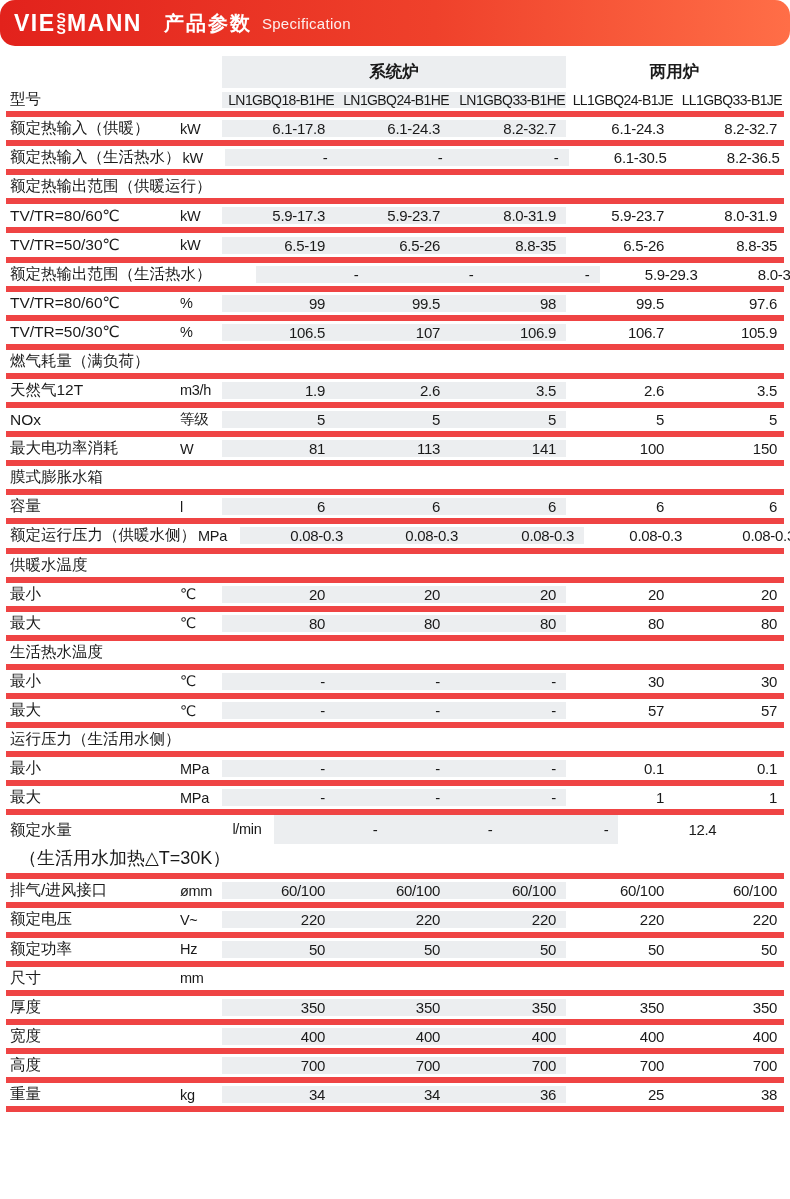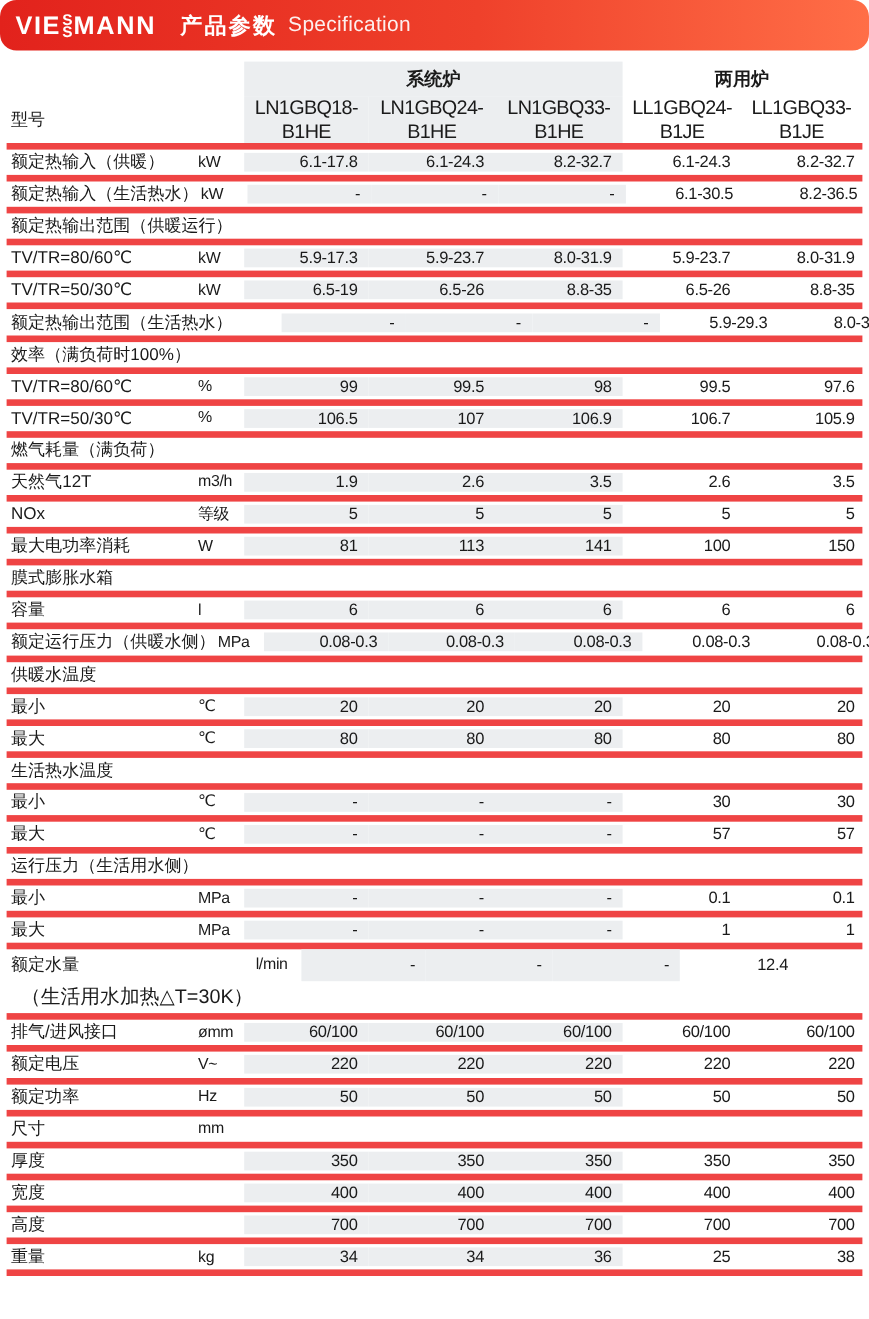--- a/index.html
+++ b/index.html
@@ -11,41 +11,41 @@
   
   .topbar{
     height:46px;display:flex;align-items:center;
     background:linear-gradient(90deg,#e2221c 0%,#ef412b 55%,#ff6e47 100%);
     color:#ffffff;padding-left:14px;box-sizing:border-box;border-radius:15px;
   }
   .logo{display:flex;align-items:center;font-weight:bold;font-size:23px;letter-spacing:1.5px;line-height:1;}
   .logo .ss{display:inline-flex;flex-direction:column;align-items:center;margin:0 1px;transform:translateY(1px);}
   .logo .ss span{font-size:14px;line-height:.82;letter-spacing:0;}
   .title-cn{font-size:20px;font-weight:bold;margin-left:22px;letter-spacing:2px;}
-  .title-en{font-size:19px;margin-left:10px;opacity:.92;letter-spacing:.3px;}
+  .title-en{font-size:15px;margin-left:10px;opacity:.92;letter-spacing:.3px;}
   
   .spec{margin:10px 6px 0 6px;}
   .row{display:flex;align-items:center;min-height:29.1px;border-bottom:6px solid #ef4444;box-sizing:border-box;}
   .row.group{min-height:32px;border-bottom:none;font-weight:bold;}
   .row.tall{min-height:58px;align-items:flex-start;}
   .row.tall .cell{line-height:29px;}
   .cell{box-sizing:border-box;}
   .label{flex:0 0 172px;font-size:15.5px;padding-left:4px;white-space:nowrap;overflow:visible;}
   .label .label2{padding-left:9px;font-size:18px;}
   .unit{flex:0 0 44px;font-size:14.5px;padding-left:2px;letter-spacing:-.3px;}
   .val{text-align:right;font-size:15px;letter-spacing:-.3px;padding-right:10px;}
   .c1{flex:0 0 113px;}.c2{flex:0 0 115px;}.c3{flex:0 0 116px;}
   .c4{flex:0 0 108px;}.c5{flex:0 0 109px;padding-right:6px;}
   .shaded{background:#eceef0;}
   
   .ghead-spacer{flex:0 0 216px;}
   .ghead{font-size:16.5px;text-align:center;align-self:stretch;display:flex;align-items:center;justify-content:center;}
   .ghead.g1{flex:0 0 344px;}
   .ghead.g2{flex:0 0 217px;}
-  .model{font-size:18px;letter-spacing:-.6px;text-align:center;padding:0 1px;}
+  .model{font-size:14px;letter-spacing:-.6px;text-align:right;padding:0 1px;}
   .model-row .label{font-size:15.5px;}
 </style>
 </head>
 <body>
 
 <header class="topbar">
   <div class="logo">
     <span>VIE</span>
     <span class="ss">
       <span>S</span>
@@ -132,31 +132,20 @@
         <div class="cell label">
           <div>额定热输出范围（生活热水）</div>
         </div>
         <div class="cell unit"></div>
         <div class="cell val c1 shaded">-</div>
         <div class="cell val c2 shaded">-</div>
         <div class="cell val c3 shaded">-</div>
         <div class="cell val c4">5.9-29.3</div>
         <div class="cell val c5">8.0-35.0</div>
       </div>
-      <div class="row section">
-        <div class="cell label">
-          <div>效率（满负荷时100%）</div>
-        </div>
-        <div class="cell unit"></div>
-        <div class="cell val c1 shaded"></div>
-        <div class="cell val c2 shaded"></div>
-        <div class="cell val c3 shaded"></div>
-        <div class="cell val c4"></div>
-        <div class="cell val c5"></div>
-      </div>
       <div class="row">
         <div class="cell label">
           <div>TV/TR=80/60℃</div>
         </div>
         <div class="cell unit">%</div>
         <div class="cell val c1 shaded">99</div>
         <div class="cell val c2 shaded">99.5</div>
         <div class="cell val c3 shaded">98</div>
         <div class="cell val c4">99.5</div>
         <div class="cell val c5">97.6</div>

